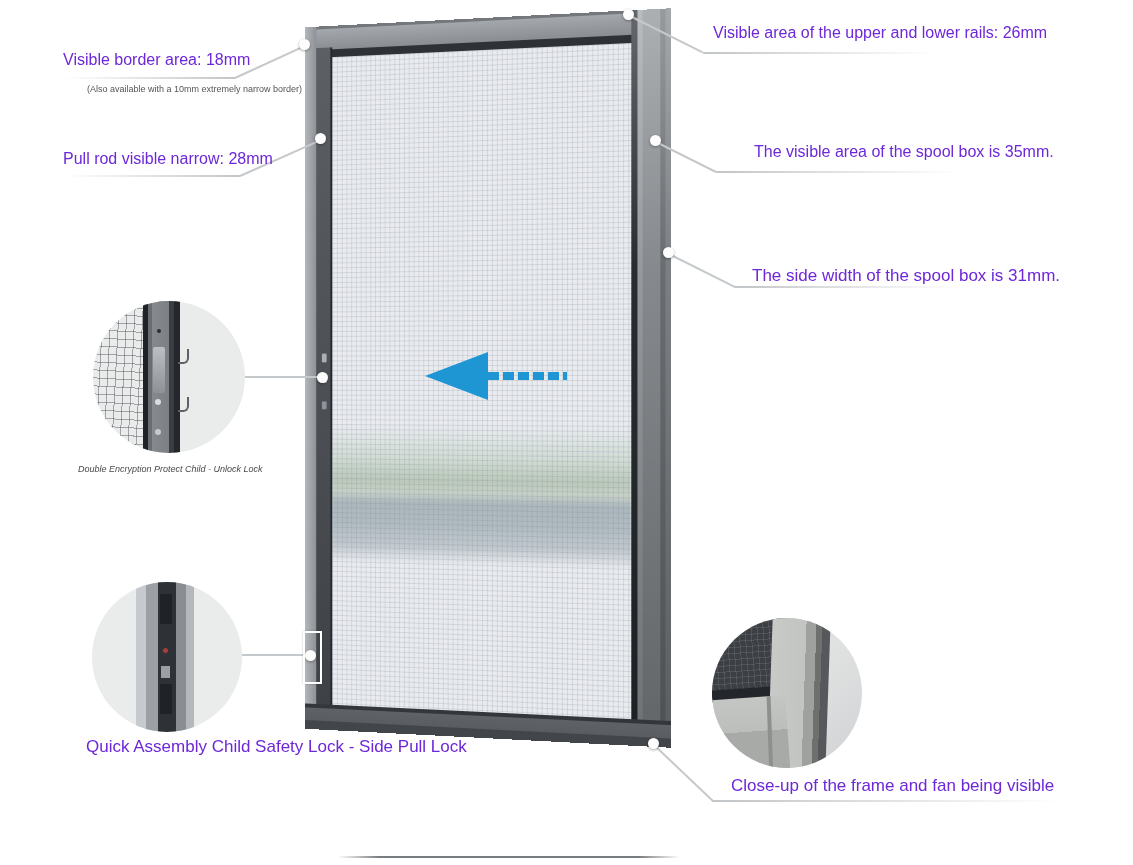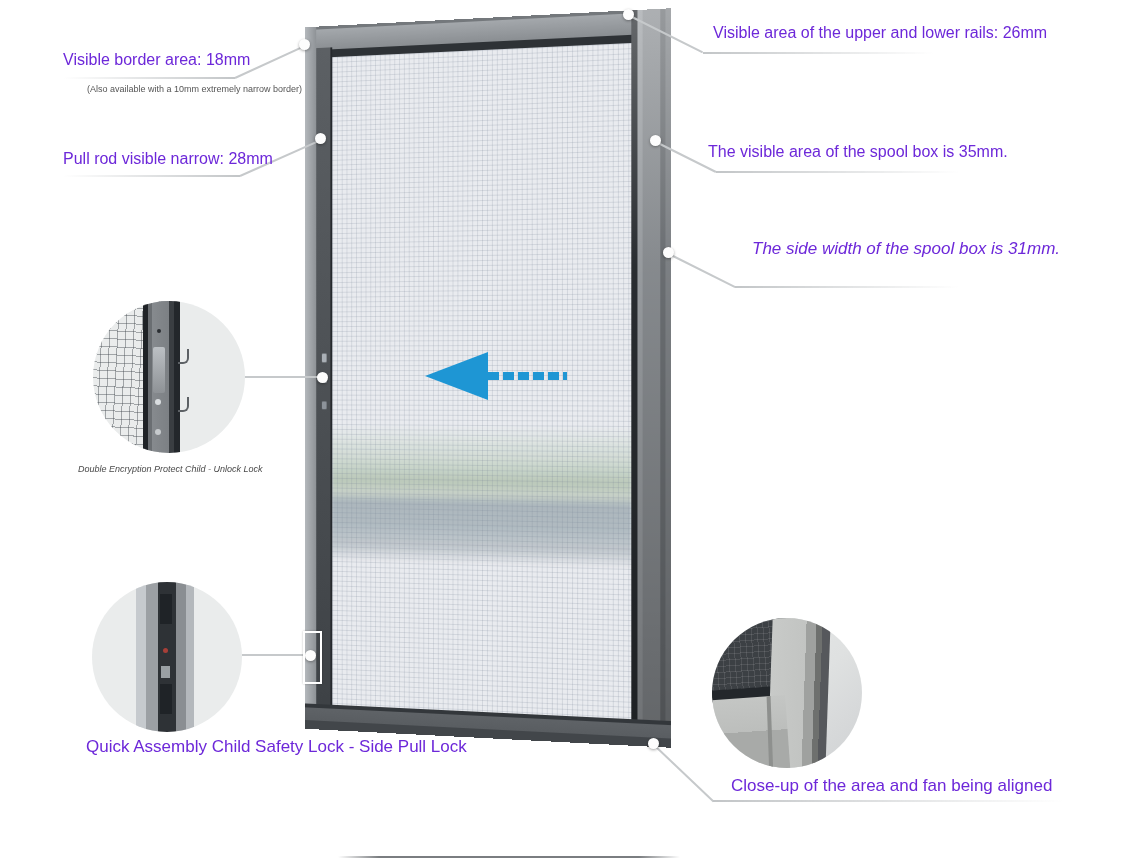--- a/index.html
+++ b/index.html
@@ -150,25 +150,25 @@
   <div class="dot" style="left:317px;top:372px;"></div>
   <div class="dot" style="left:305px;top:650px;"></div>
   <div class="dot" style="left:648px;top:738px;"></div>
 
   <div class="lock-marker"></div>
 
   <div class="cap mid" style="left:63px;top:51px;">Visible border area: 18mm</div>
   <div class="cap tiny" style="left:63px;top:84px;margin-left:24px;">(Also available with a 10mm extremely narrow border)</div>
   <div class="cap mid" style="left:63px;top:150px;">Pull rod visible narrow: 28mm</div>
   <div class="cap big" style="left:713px;top:24px;">Visible area of the upper and lower rails: 26mm</div>
-  <div class="cap big" style="left:708px;top:143px;">The visible area of the spool box is 35mm.</div>
-  <div class="cap bigger" style="left:752px;top:239px;font-style:italic;">The side width of the spool box is 31mm.</div>
+  <div class="cap big" style="left:754px;top:143px;">The visible area of the spool box is 35mm.</div>
+  <div class="cap bigger" style="left:752px;top:266px;">The side width of the spool box is 31mm.</div>
   <div class="cap tiny" style="left:78px;top:464px;color:#4a4a4a;font-style:italic;">Double Encryption Protect Child - Unlock Lock</div>
   <div class="cap bigger" style="left:86px;top:737px;">Quick Assembly Child Safety Lock - Side Pull Lock</div>
-  <div class="cap bigger" style="left:731px;top:776px;">Close-up of the area and fan being aligned</div>
+  <div class="cap bigger" style="left:731px;top:776px;">Close-up of the frame and fan being visible</div>
 
   <div class="closeup c1">
     <div class="mesh-close"></div>
     <div class="lock-bar"></div>
     <div class="lock-slot"></div>
     <div class="lock-pin"></div>
     <div class="lock-dot1"></div>
     <div class="lock-dot2"></div>
     <div class="hook" style="left:85px;top:48px;"></div>
     <div class="hook" style="left:85px;top:96px;"></div>

